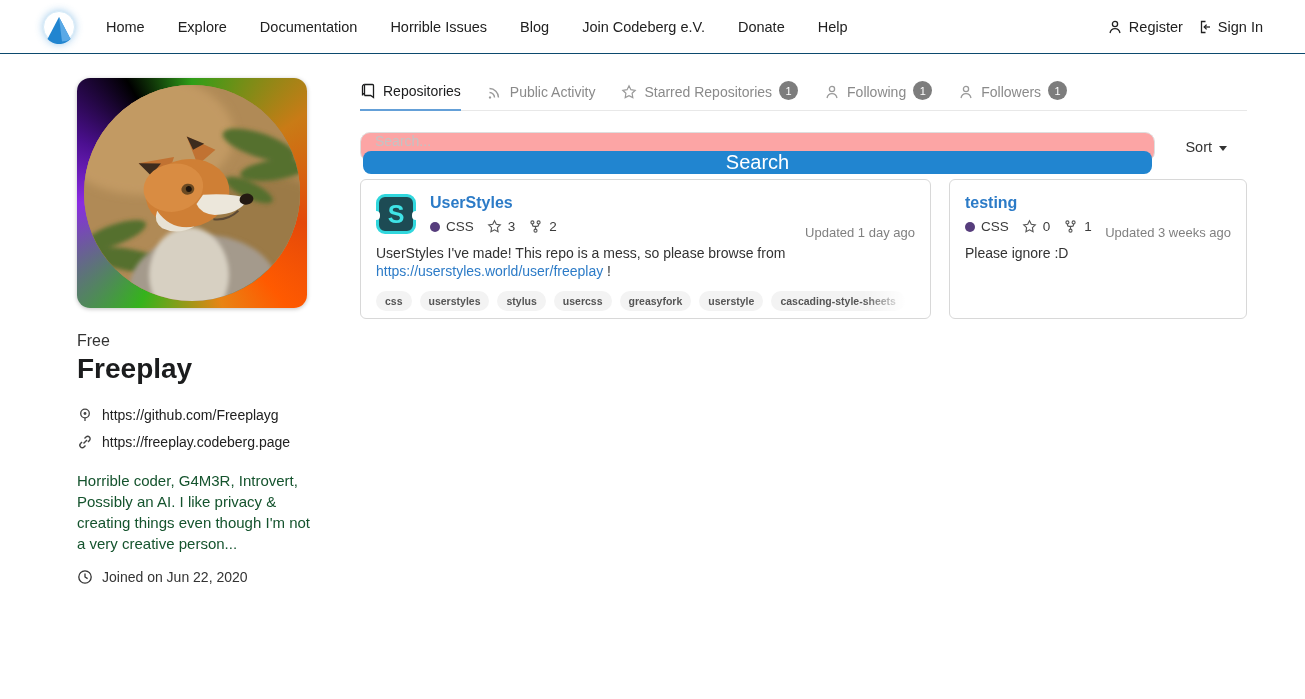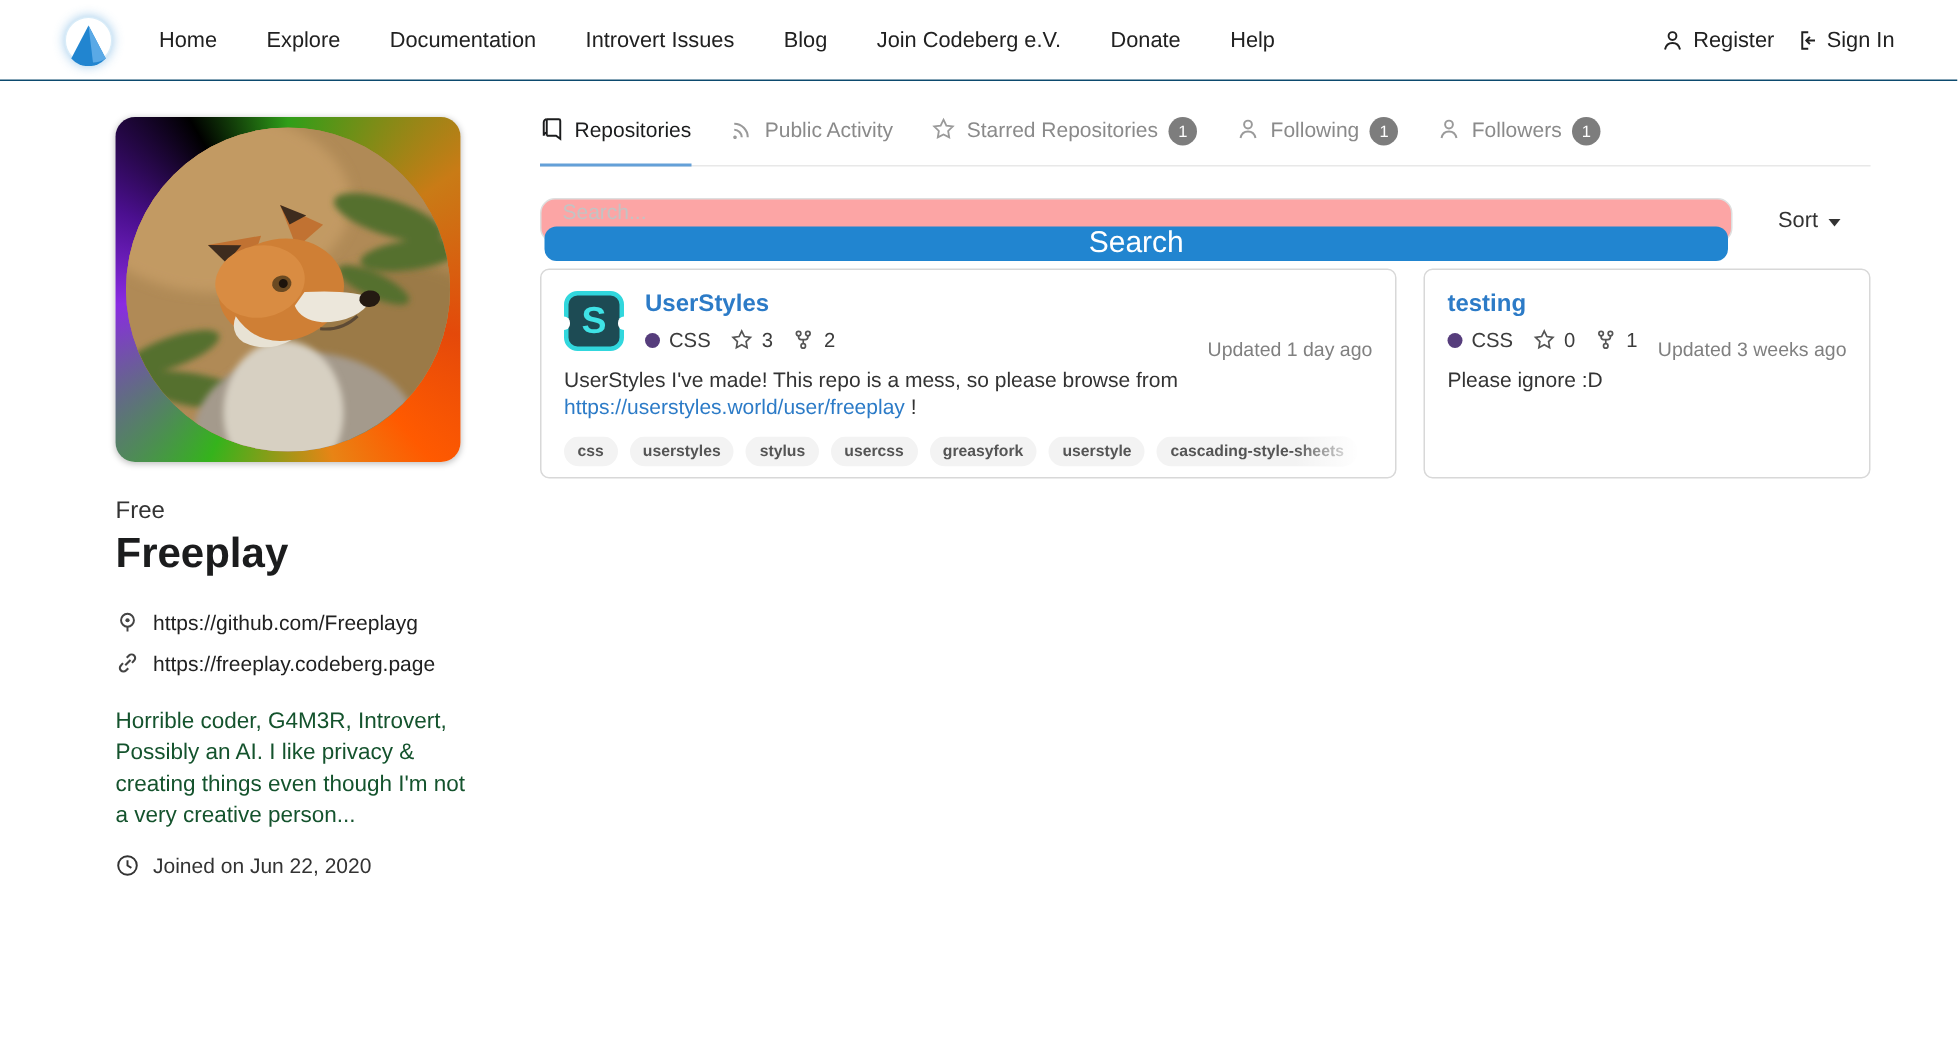--- a/index.html
+++ b/index.html
@@ -38,22 +38,22 @@
   .profile-fullname { margin-top:24px; font-size:16px; color:#333; }
   .profile-username { margin-top:3px; font-size:28px; font-weight:bold; color:#1b1c1d; }
   .profile-links { margin-top:22px; display:flex; flex-direction:column; gap:11px; }
   .profile-link-row { display:flex; align-items:flex-start; gap:9px; font-size:14px; color:#212121; }
   .profile-link-row .icon16 { color:#444; }
   .profile-bio { margin-top:20px; font-size:15px; line-height:21px; color:#14532d; width:236px; }
   .profile-joined { margin-top:15px; display:flex; align-items:center; gap:9px; font-size:14px; color:#333; }
   
   .main { position:absolute; left:360px; top:78px; width:887px; }
   .tabs { display:flex; gap:26px; border-bottom:1px solid #e8e8e8; height:33px; }
-  .tab { display:flex; align-items:flex-start; gap:7px; font-size:14px; color:#8a8a8a;
-    cursor:pointer; padding-bottom:26px; }
+  .tab { display:flex; align-items:flex-end; gap:7px; font-size:14px; color:#8a8a8a;
+    cursor:pointer; padding-bottom:10px; }
   .tab .icon16 { color:#9a9a9a; }
   .tab.active { color:#1b1c1d; border-bottom:2px solid #64a0d8; margin-bottom:-1px; }
   .tab.active .icon16 { color:#1b1c1d; }
   .tab-badge { width:19px; height:19px; border-radius:50%; background:#7d7d7d; color:#fff;
     font-size:11px; display:flex; align-items:center; justify-content:center; }
   .search-row { margin-top:21px; display:flex; align-items:center; }
   .search-group { width:795px; height:30px; border:1px solid #dedede; border-radius:10px;
     display:flex; background:#fca5a5;flex-direction:column; }
   .search-group input { flex:1; border:none; outline:none; background:transparent;
     padding:0 14px; font-size:14px; color:#333; font-family:"Liberation Sans",sans-serif; }
@@ -99,21 +99,21 @@
 <div class="topbar">
   <svg class="logo" viewBox="0 0 34 34">
     <circle cx="17" cy="17" r="15.5" fill="#ffffff" stroke="#d9ecf8" stroke-width="1"></circle>
     <path d="M17 7 L28.5 29 A 15.5 15.5 0 0 1 5.5 29 Z" fill="#2185d0"></path>
     <path d="M17 7 L28.5 29 A 15.5 15.5 0 0 1 20 31.6 L17 7 Z" fill="#5aa9e6"></path>
   </svg>
   <div class="topnav">
     <a>Home</a>
     <a>Explore</a>
     <a>Documentation</a>
-    <a>Introvert Issues</a>
+    <a>Horrible Issues</a>
     <a>Blog</a>
     <a>Join Codeberg e.V.</a>
     <a>Donate</a>
     <a>Help</a>
   </div>
   <div class="topbar-right">
     <div class="tb-item">
       <svg class="icon16" viewBox="0 0 16 16" fill="none" stroke="currentColor" stroke-width="1.3">
         <circle cx="8" cy="5" r="2.6"></circle>
           <path d="M3 14c.6-3 2.6-4.4 5-4.4s4.4 1.4 5 4.4"></path>

